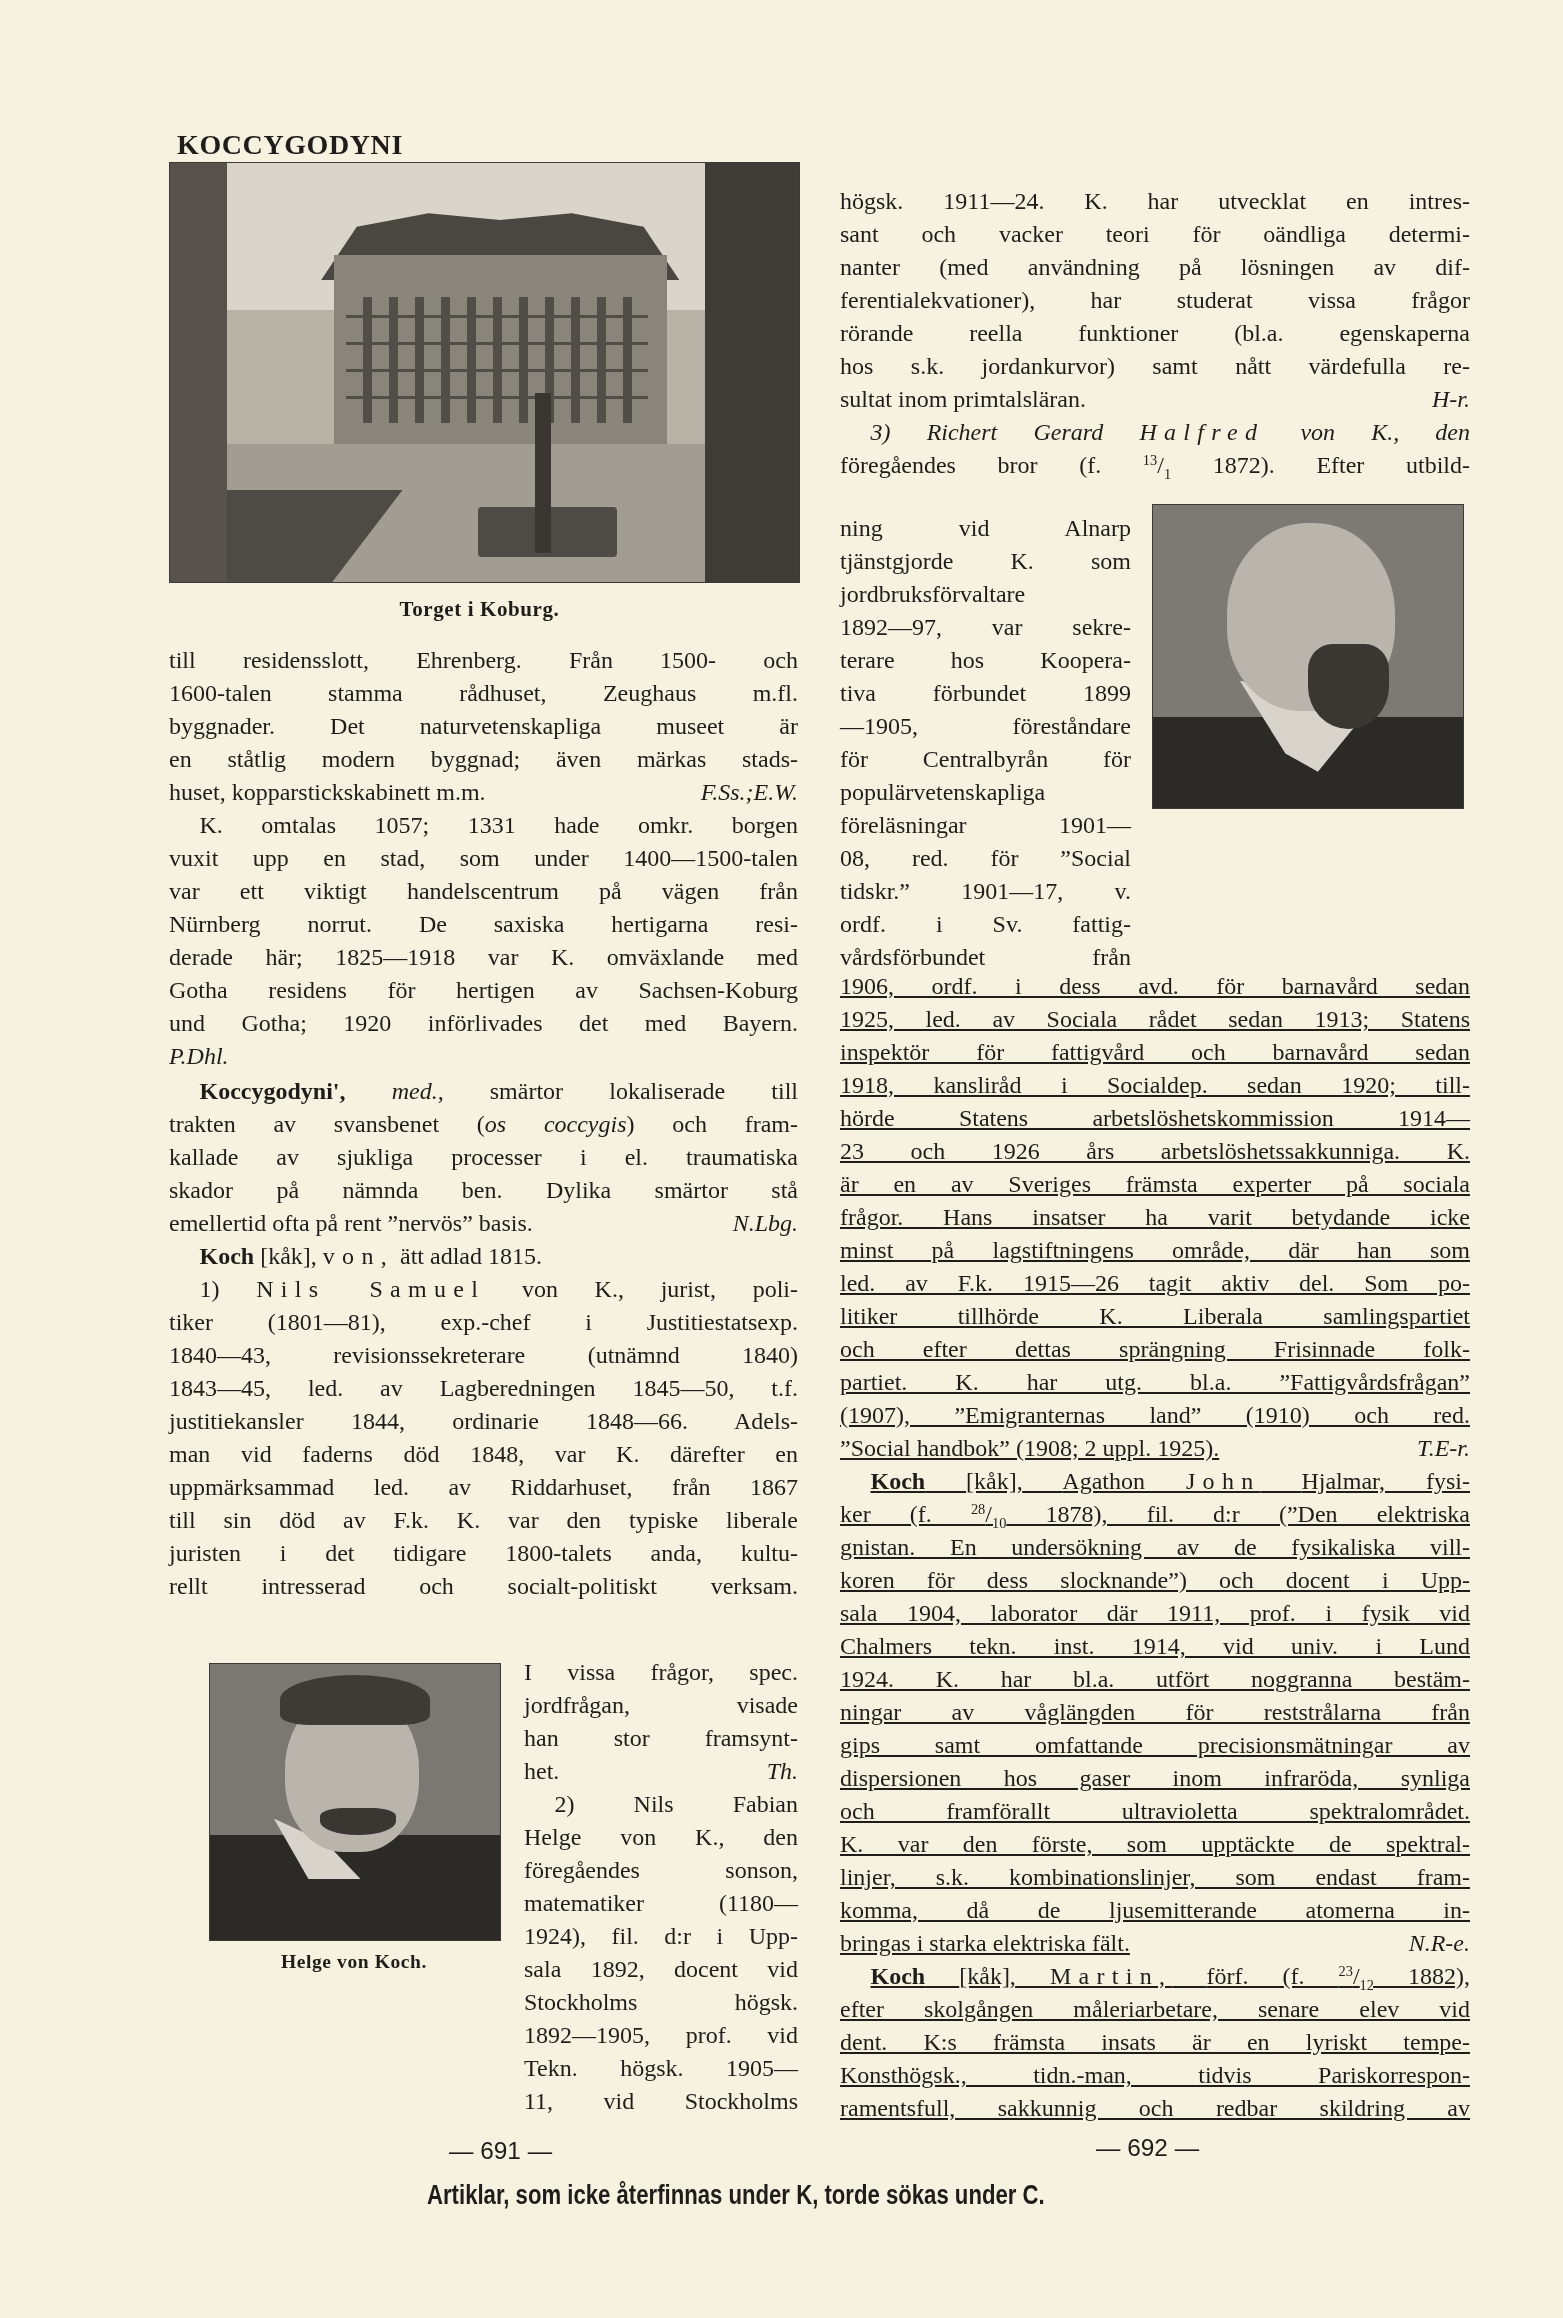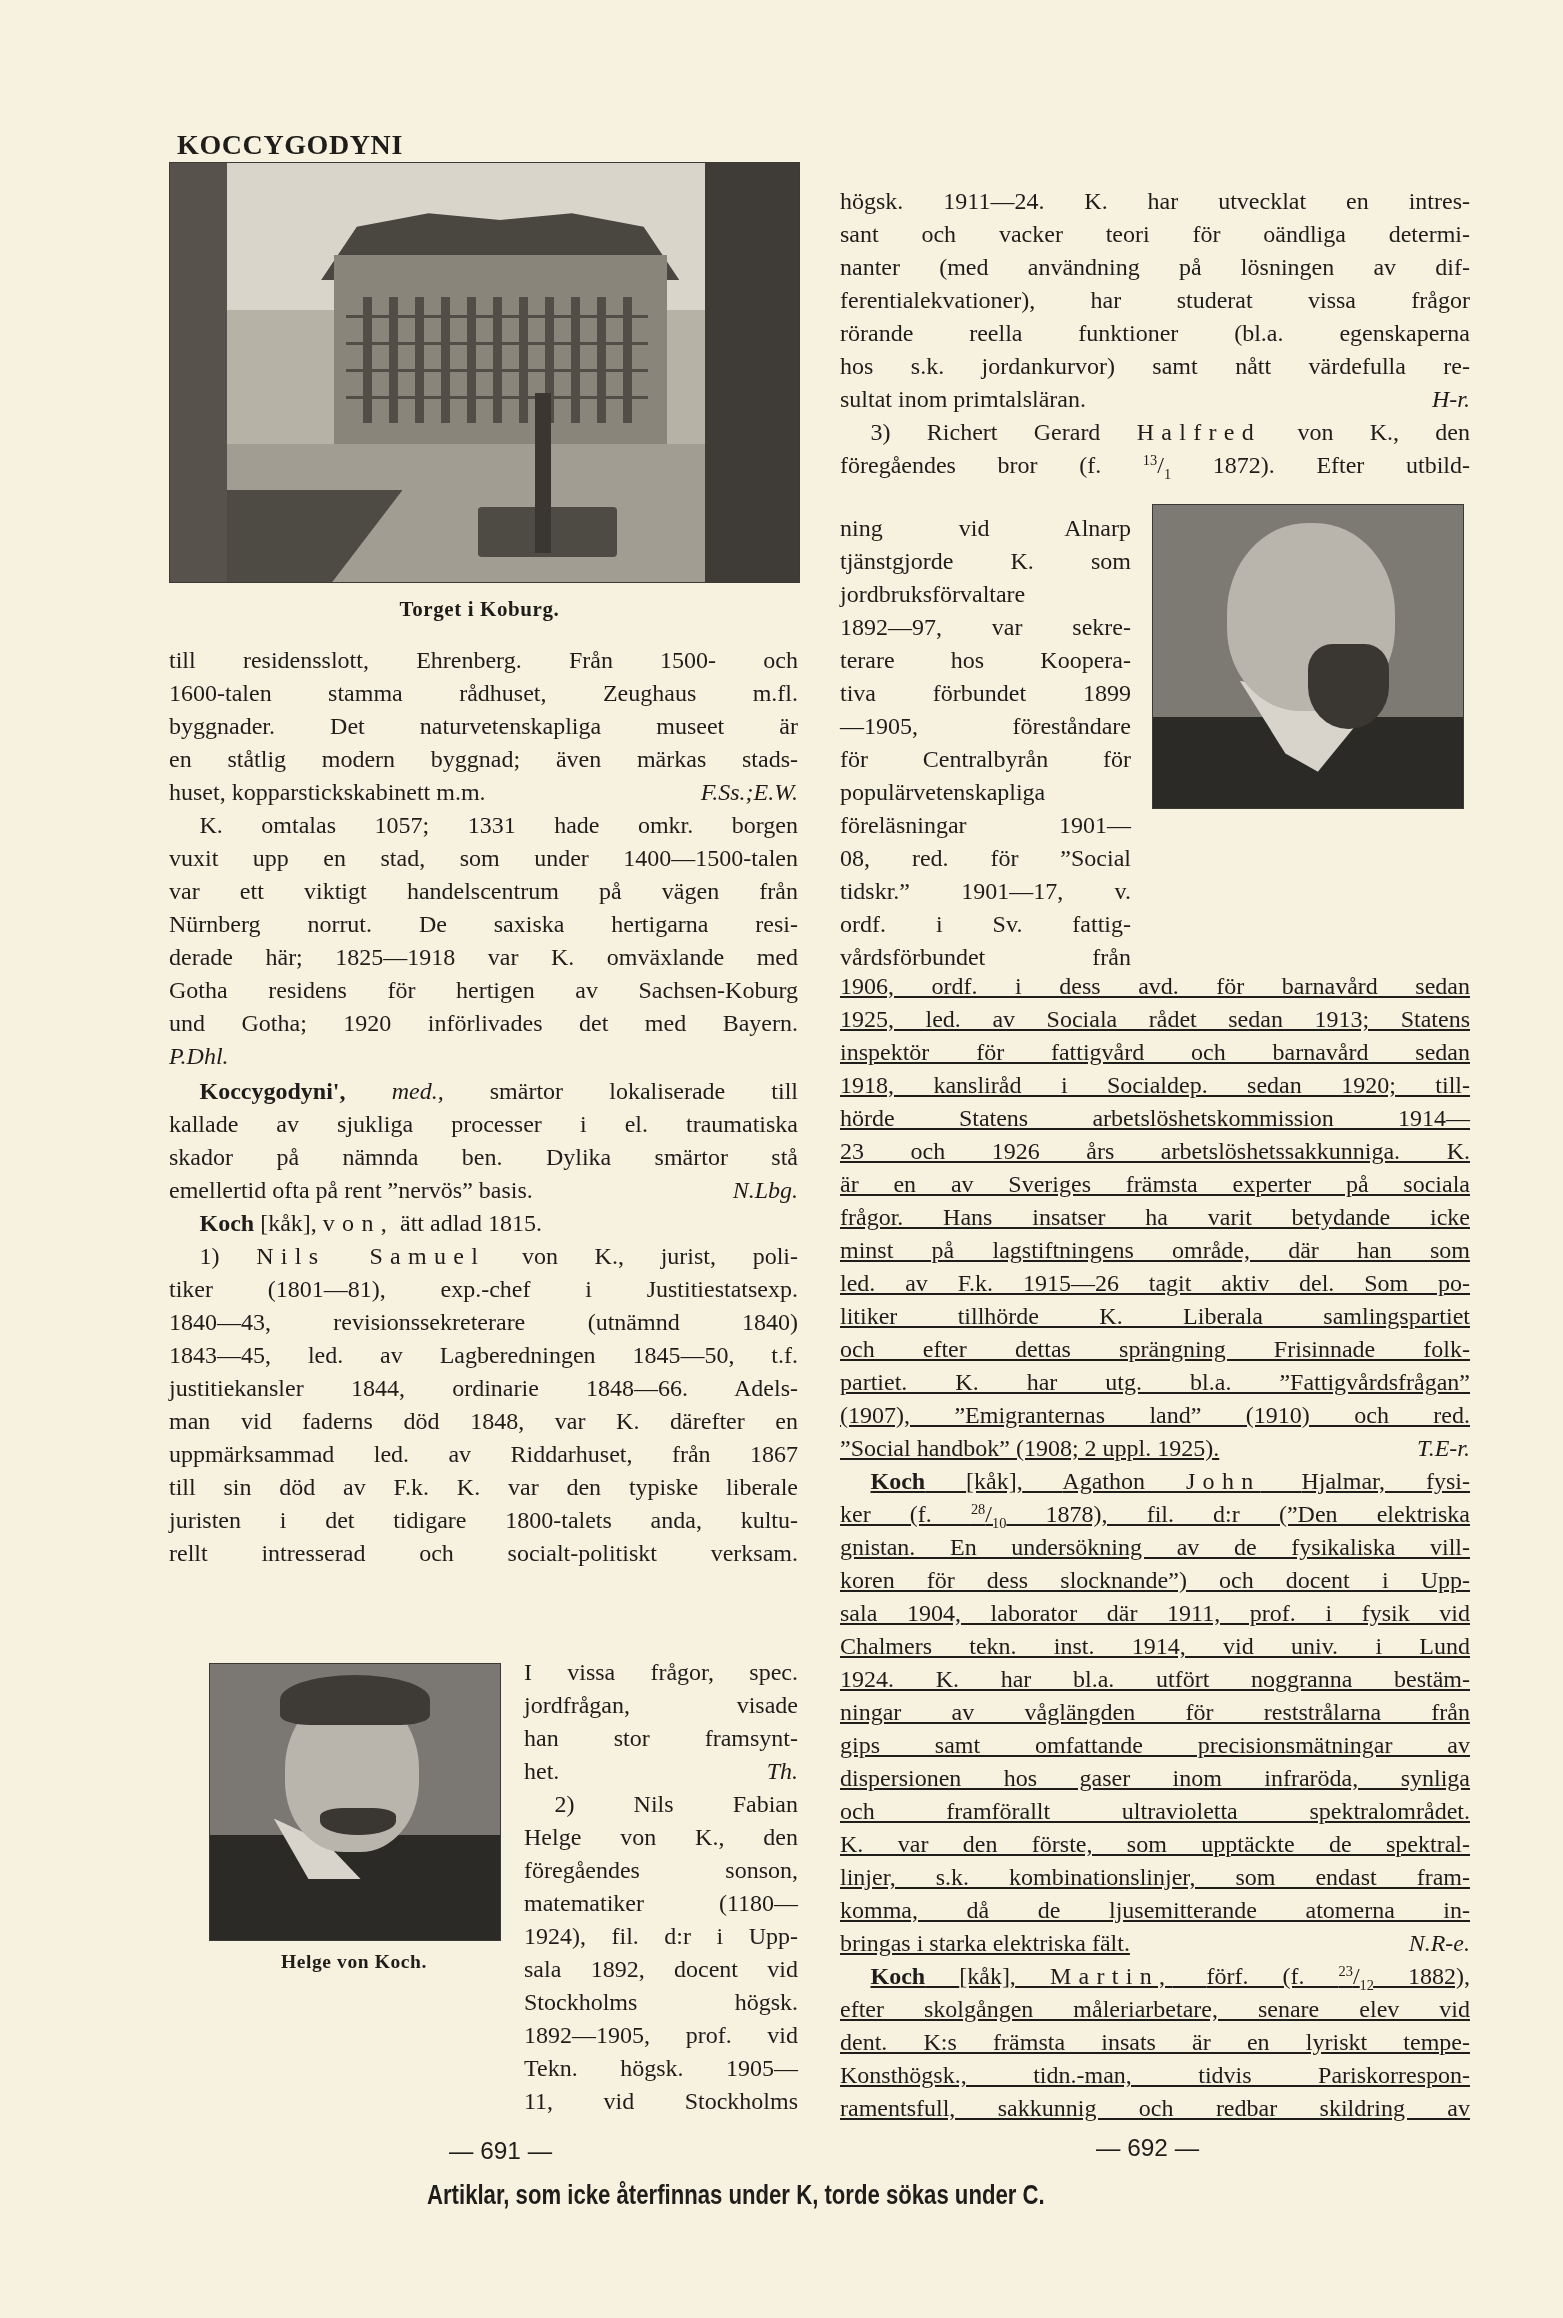--- a/index.html
+++ b/index.html
@@ -84,20 +84,21 @@
   <span class="line" style="padding-left:30.5px;">K. omtalas 1057; 1331 hade omkr. borgen</span>
   <span class="line">vuxit upp en stad, som under 1400—1500-talen</span>
   <span class="line">var ett viktigt handelscentrum på vägen från</span>
   <span class="line">Nürnberg norrut. De saxiska hertigarna resi-</span>
   <span class="line">derade här; 1825—1918 var K. omväxlande med</span>
   <span class="line">Gotha residens för hertigen av Sachsen-Koburg</span>
   <span class="line">und Gotha; 1920 införlivades det med Bayern.</span>
   <span class="line last" style="text-align:right;"><i>P.Dhl.</i></span>
 
   <span class="line" style="padding-left:30.5px; margin-top:2.4px;"><b>Koccygodyni',</b> <i>med.,</i> <span>smärtor lokaliserade till</span></span>
+  <span class="line"><span>trakten av svansbenet (</span><i>os coccygis</i><span>) och fram-</span></span>
   <span class="line">kallade av sjukliga processer i el. traumatiska</span>
   <span class="line">skador på nämnda ben. Dylika smärtor stå</span>
   <span class="line last"><span>emellertid ofta på rent ”nervös” basis.</span><i class="sig">N.Lbg.</i></span>
 
   <span class="line last" style="padding-left:30.5px;"><b>Koch</b> <span>[kåk],</span> <span class="sp">von,</span> <span>ätt adlad 1815.</span></span>
 
   <span class="line" style="padding-left:30.5px;"><span>1)</span> <span class="sp">Nils Samuel</span> <span>von K., jurist, poli-</span></span>
   <span class="line">tiker (1801—81), exp.-chef i Justitiestatsexp.</span>
   <span class="line">1840—43, revisionssekreterare (utnämnd 1840)</span>
   <span class="line">1843—45, led. av Lagberedningen 1845—50, t.f.</span>
@@ -136,21 +137,21 @@
 <div class="caption" style="left:209px; top:1951px; width:290px; font-size:19.5px;">Helge von Koch.</div>
 
 <div class="col" style="left:840px; top:185px; width:630px;">
   <span class="line">högsk. 1911—24. K. har utvecklat en intres-</span>
   <span class="line">sant och vacker teori för oändliga determi-</span>
   <span class="line">nanter (med användning på lösningen av dif-</span>
   <span class="line">ferentialekvationer), har studerat vissa frågor</span>
   <span class="line">rörande reella funktioner (bl.a. egenskaperna</span>
   <span class="line">hos s.k. jordankurvor) samt nått värdefulla re-</span>
   <span class="line last"><span>sultat inom primtalsläran.</span><i class="sig">H-r.</i></span>
-  <span class="line" style="padding-left:30.5px;"><span>3) Richert Gerard</span> <span class="sp">Halfred</span> <span>von K., den</span></span>
+  <span class="line" style="padding-left:30.5px;font-style:italic;"><span>3) Richert Gerard</span> <span class="sp">Halfred</span> <span>von K., den</span></span>
   <span class="line"><span>föregåendes bror (f. </span><sup>13</sup>/<sub>1</sub><span> 1872). Efter utbild-</span></span>
 </div>
 
 <div class="col" style="left:840px; top:512px; width:291px;">
   <span class="line">ning vid Alnarp</span>
   <span class="line">tjänstgjorde K. som</span>
   <span class="line">jordbruksförvaltare</span>
   <span class="line">1892—97, var sekre-</span>
   <span class="line">terare hos Koopera-</span>
   <span class="line">tiva förbundet 1899</span>

